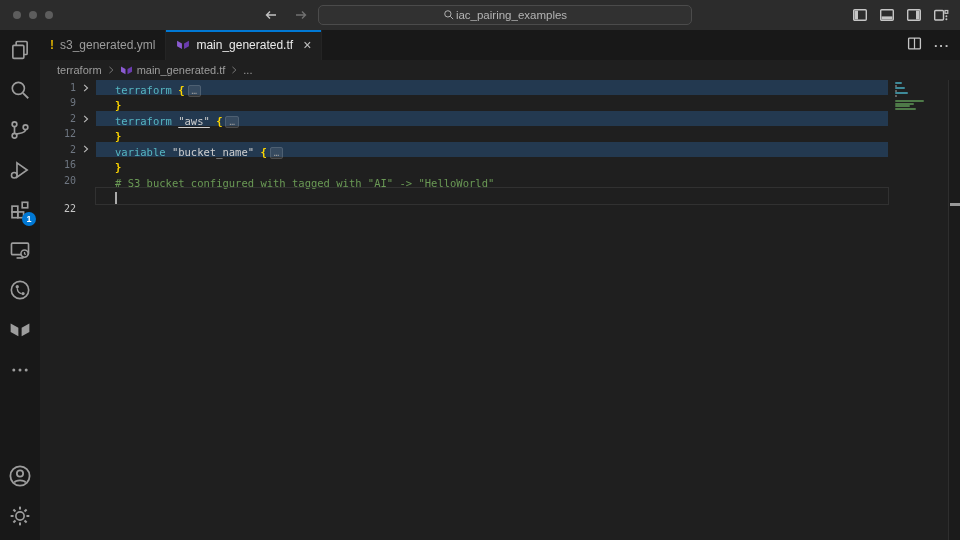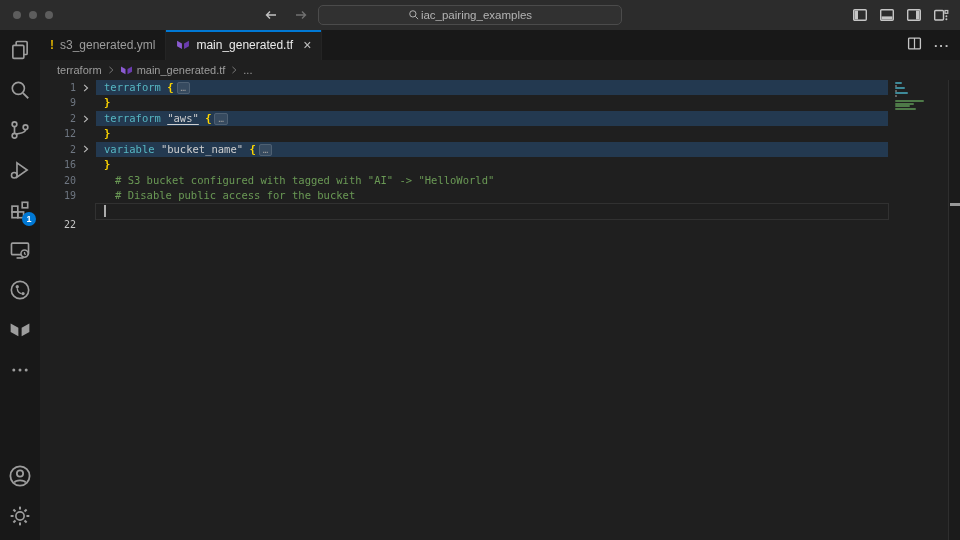--- a/index.html
+++ b/index.html
@@ -7,21 +7,21 @@
               font-family:"Liberation Sans", sans-serif; }
   .app { width:960px; height:540px; display:flex; flex-direction:column; }
 
   
   .titlebar { height:30px; background:var(--titlebar-bg,#2c2c2c); position:relative;
               display:flex; align-items:center; flex:0 0 30px; }
   .traffic { position:absolute; left:13px; top:11px; display:flex; gap:8px; }
   .traffic span { width:8px; height:8px; border-radius:50%; background:#5d5d5d; display:block; }
   .nav-arrows { position:absolute; left:263px; top:0; height:30px; display:flex; align-items:center; gap:14px; }
   .nav-arrows svg { display:block; }
-  .cmd-center { position:absolute; left:318px; top:5px; width:304px; height:20px;
+  .cmd-center { position:absolute; left:318px; top:5px; width:374px; height:20px;
                 background:#313131; border:1px solid #4b4b4b; border-radius:5px;
                 display:flex; align-items:center; justify-content:center; gap:1px;
                 color:#b4b4b4; font-size:11.5px; }
   .tb-actions { position:absolute; right:10px; top:0; height:30px; display:flex; align-items:center; gap:9px; }
   .tb-btn { width:18px; height:18px; display:flex; align-items:center; justify-content:center; }
 
   
   .main { flex:1; display:flex; min-height:0; }
 
   
@@ -56,29 +56,29 @@
 
   
   .editor-body { flex:1; position:relative; background:#1f1f1f; overflow:hidden;
                  font-family:"DejaVu Sans Mono", monospace; }
   .code-lines { position:absolute; left:0; top:0; right:0; }
   .code-row { display:flex; height:15.45px; align-items:stretch; }
   .ln { width:36px; flex:0 0 36px; text-align:right; color:#6e7681; font-size:10px;
         line-height:15.45px; }
   .ln.active { color:#c6c6c6;margin-top:13px; }
   .fold-col { width:20px; flex:0 0 20px; display:flex; align-items:center; justify-content:center; }
-  .code-content { flex:1; margin-right:72px; font-size:10.5px; line-height:15px;
-                  white-space:pre; padding-left:8px; color:#cccccc; position:relative; }
+  .code-content { flex:1; margin-right:72px; font-size:10.5px; line-height:21px;
+                  white-space:pre; padding-left:19px; color:#cccccc; position:relative; }
   .code-content.hl { background:var(--fold-highlight,#233950); }
   .code-content.cursor-line { outline:1px solid #313131; }
   .tok-kw { color:var(--keyword-teal,#56b6c2); }
   .tok-str { color:#cfcfcf; }
   .tok-link { text-decoration:underline; text-underline-offset:2px; }
   .tok-brace { color:var(--brace-yellow,#ffd700); font-weight:bold; }
-  .tok-comment { color:var(--comment-green,#6a9955);margin-left:11px; }
+  .tok-comment { color:var(--comment-green,#6a9955); }
   .tok-plain { color:#cccccc; }
   .tok-fold { color:#9a9a9a; background:rgba(255,255,255,0.09); border:1px solid rgba(255,255,255,0.12);
               border-radius:2px; padding:0 3px; margin-left:3px; font-size:9px; }
   .caret { display:inline-block; width:1.5px; height:12px; background:#ababab; vertical-align:-2px; }
 
   .minimap { position:absolute; top:2px; right:13px; width:54px; height:120px; }
   .mm-line { position:absolute; left:2px; height:2px; border-radius:1px; }
 
   .scroll-strip { position:absolute; top:0; right:0; bottom:0; width:12px;
                   background:#1b1b1b; border-left:1px solid #2e2e2e; }
@@ -327,25 +327,20 @@
               <span class="ln">16</span>
               <span class="fold-col"></span>
               <span class="code-content"><span class="tok-brace">}</span></span>
             </div>
             <div class="code-row">
               <span class="ln">20</span>
               <span class="fold-col"></span>
               <span class="code-content"><span class="tok-comment"># S3 bucket configured with tagged with "AI" -&gt; "HelloWorld"</span></span>
             </div>
             <div class="code-row">
-              <span class="ln">19</span>
-              <span class="fold-col"></span>
-              <span class="code-content"><span class="tok-comment"># Disable public access for the bucket</span></span>
-            </div>
-            <div class="code-row">
               <span class="ln active">22</span>
               <span class="fold-col"></span>
               <span class="code-content cursor-line"><span class="caret"></span></span>
             </div>
           </div>
         <div class="minimap">
             <div class="mm-line" style="top: 0px; width: 7.4px; background: rgb(62, 138, 153);"></div>
             <div class="mm-line" style="top: 2.6px; width: 2.45px; background: rgb(122, 122, 122);"></div>
             <div class="mm-line" style="top: 5.2px; width: 9.65px; background: rgb(62, 138, 153);"></div>
             <div class="mm-line" style="top: 7.8px; width: 2.45px; background: rgb(122, 122, 122);"></div>

